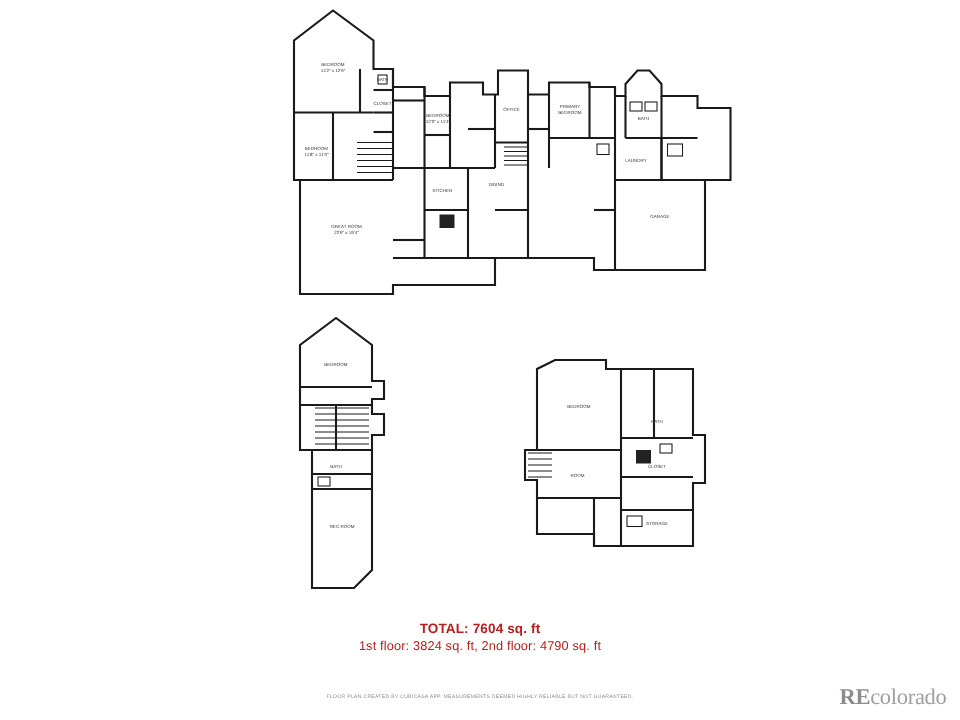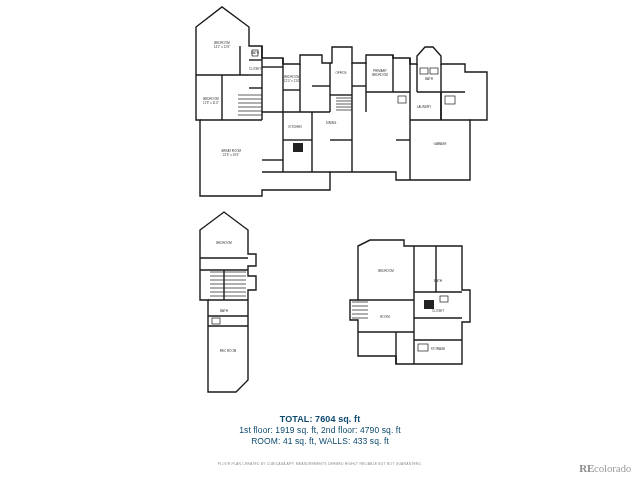--- a/index.html
+++ b/index.html
@@ -25,21 +25,21 @@
     top: 0;
     width: 640px;
     height: 480px;
   }
   .summary {
     position: absolute;
     left: 0;
     right: 0;
     top: 414px;
     text-align: center;
-    color: #0c4a6e;
+    color: #b91c1c;
   }
   .summary .line {
     font-size: 8.5px;
     line-height: 11.2px;
     letter-spacing: 0.1px;
   }
   .summary .line.total {
     font-weight: bold;
     font-size: 9px;
   }
@@ -50,21 +50,21 @@
     top: 462px;
     text-align: center;
     font-size: 3.4px;
     color: #8d8d8d;
     letter-spacing: 0.2px;
   }
   .watermark {
     position: absolute;
     right: 9px;
     bottom: 6px;
-    font-size: 11px;
+    font-size: 15px;
     color: #9e9e9e;
     letter-spacing: -0.2px;
     font-family: "Liberation Serif", serif;
   }
   .watermark .re {
     font-weight: bold;
     color: #8c8c8c;
   }
 </style>
 </head>
@@ -199,22 +199,21 @@
       <text x="386" y="272">BEDROOM</text>
       <text x="438" y="282">BATH</text>
       <text x="438" y="312">CLOSET</text>
       <text x="385" y="318">ROOM</text>
       <text x="438" y="350">STORAGE</text>
     </g>
   </svg>
 
   <div class="summary">
     <div class="line total">TOTAL: 7604 sq. ft</div>
-    <div class="line">1st floor: 1919 sq. ft, 2nd floor: 4790 sq. ft</div>
-    <div class="line">ROOM: 41 sq. ft, WALLS: 433 sq. ft</div>
+    <div class="line">1st floor: 3824 sq. ft, 2nd floor: 4790 sq. ft</div>
   </div>
 
   <div class="disclaimer">FLOOR PLAN CREATED BY CUBICASA APP. MEASUREMENTS DEEMED HIGHLY RELIABLE BUT NOT GUARANTEED.</div>
 
   <div class="watermark">
     <span class="re">RE</span><span>colorado</span>
   </div>
 
 </div>
 

